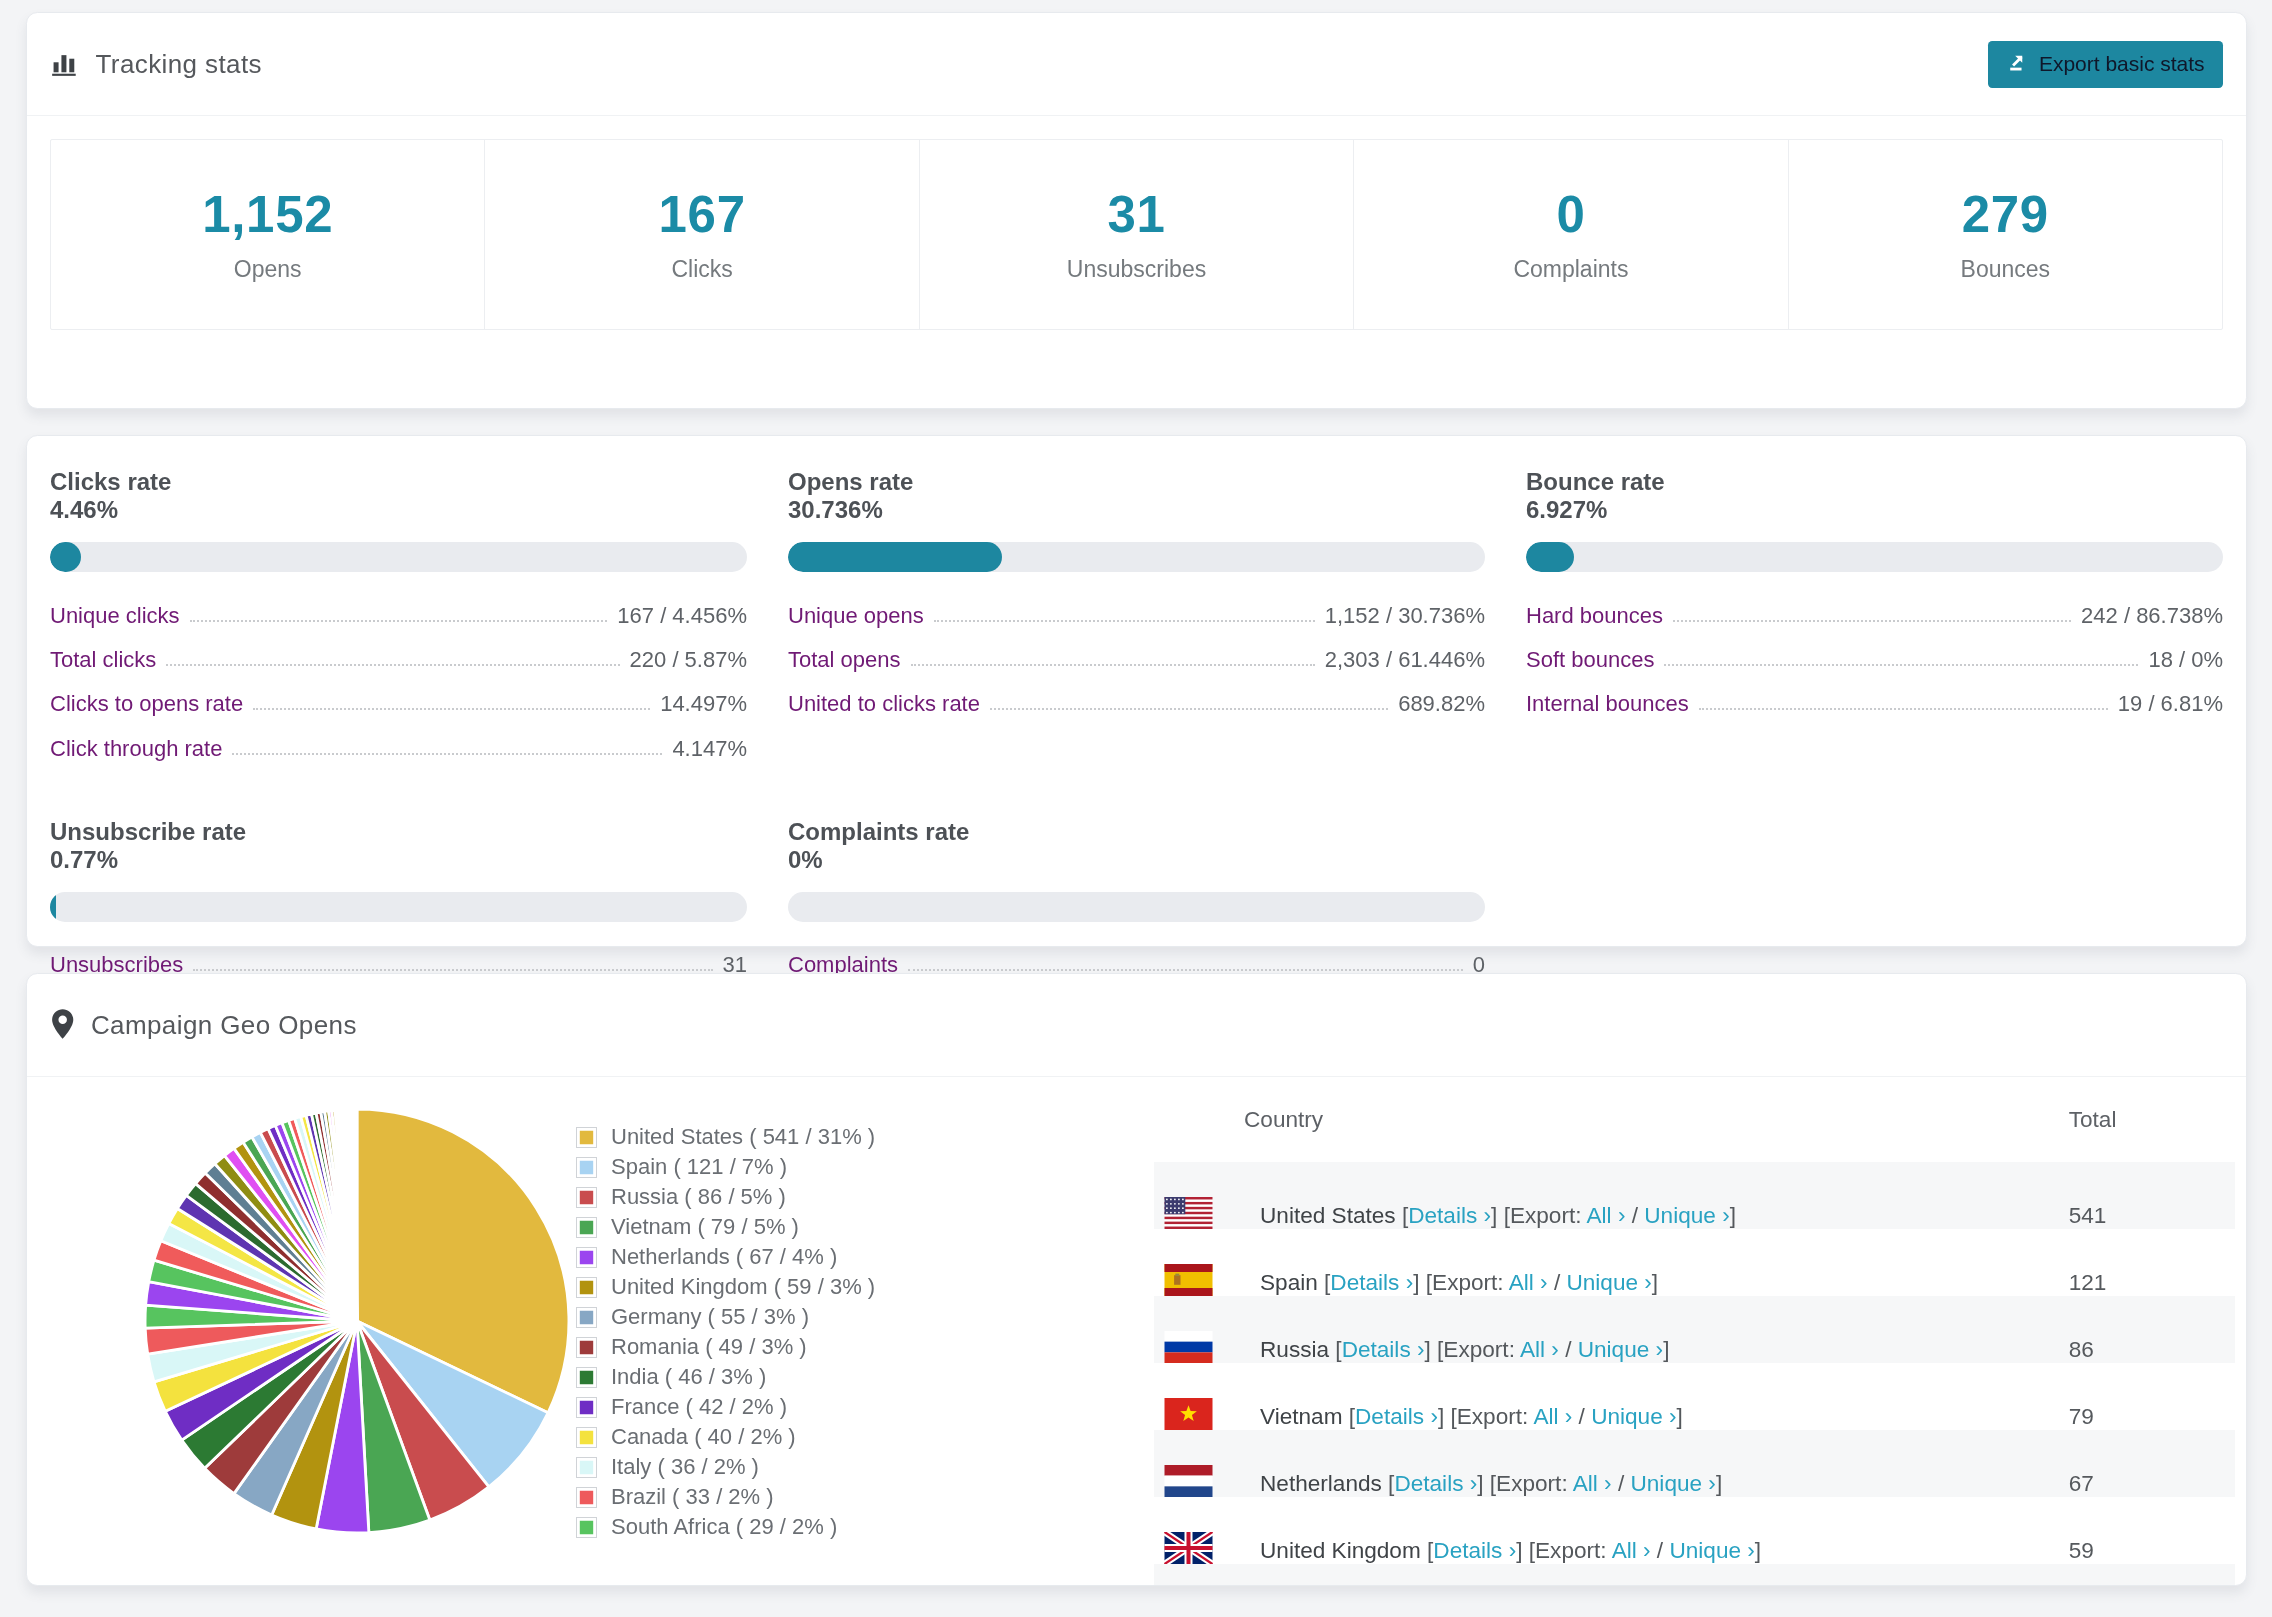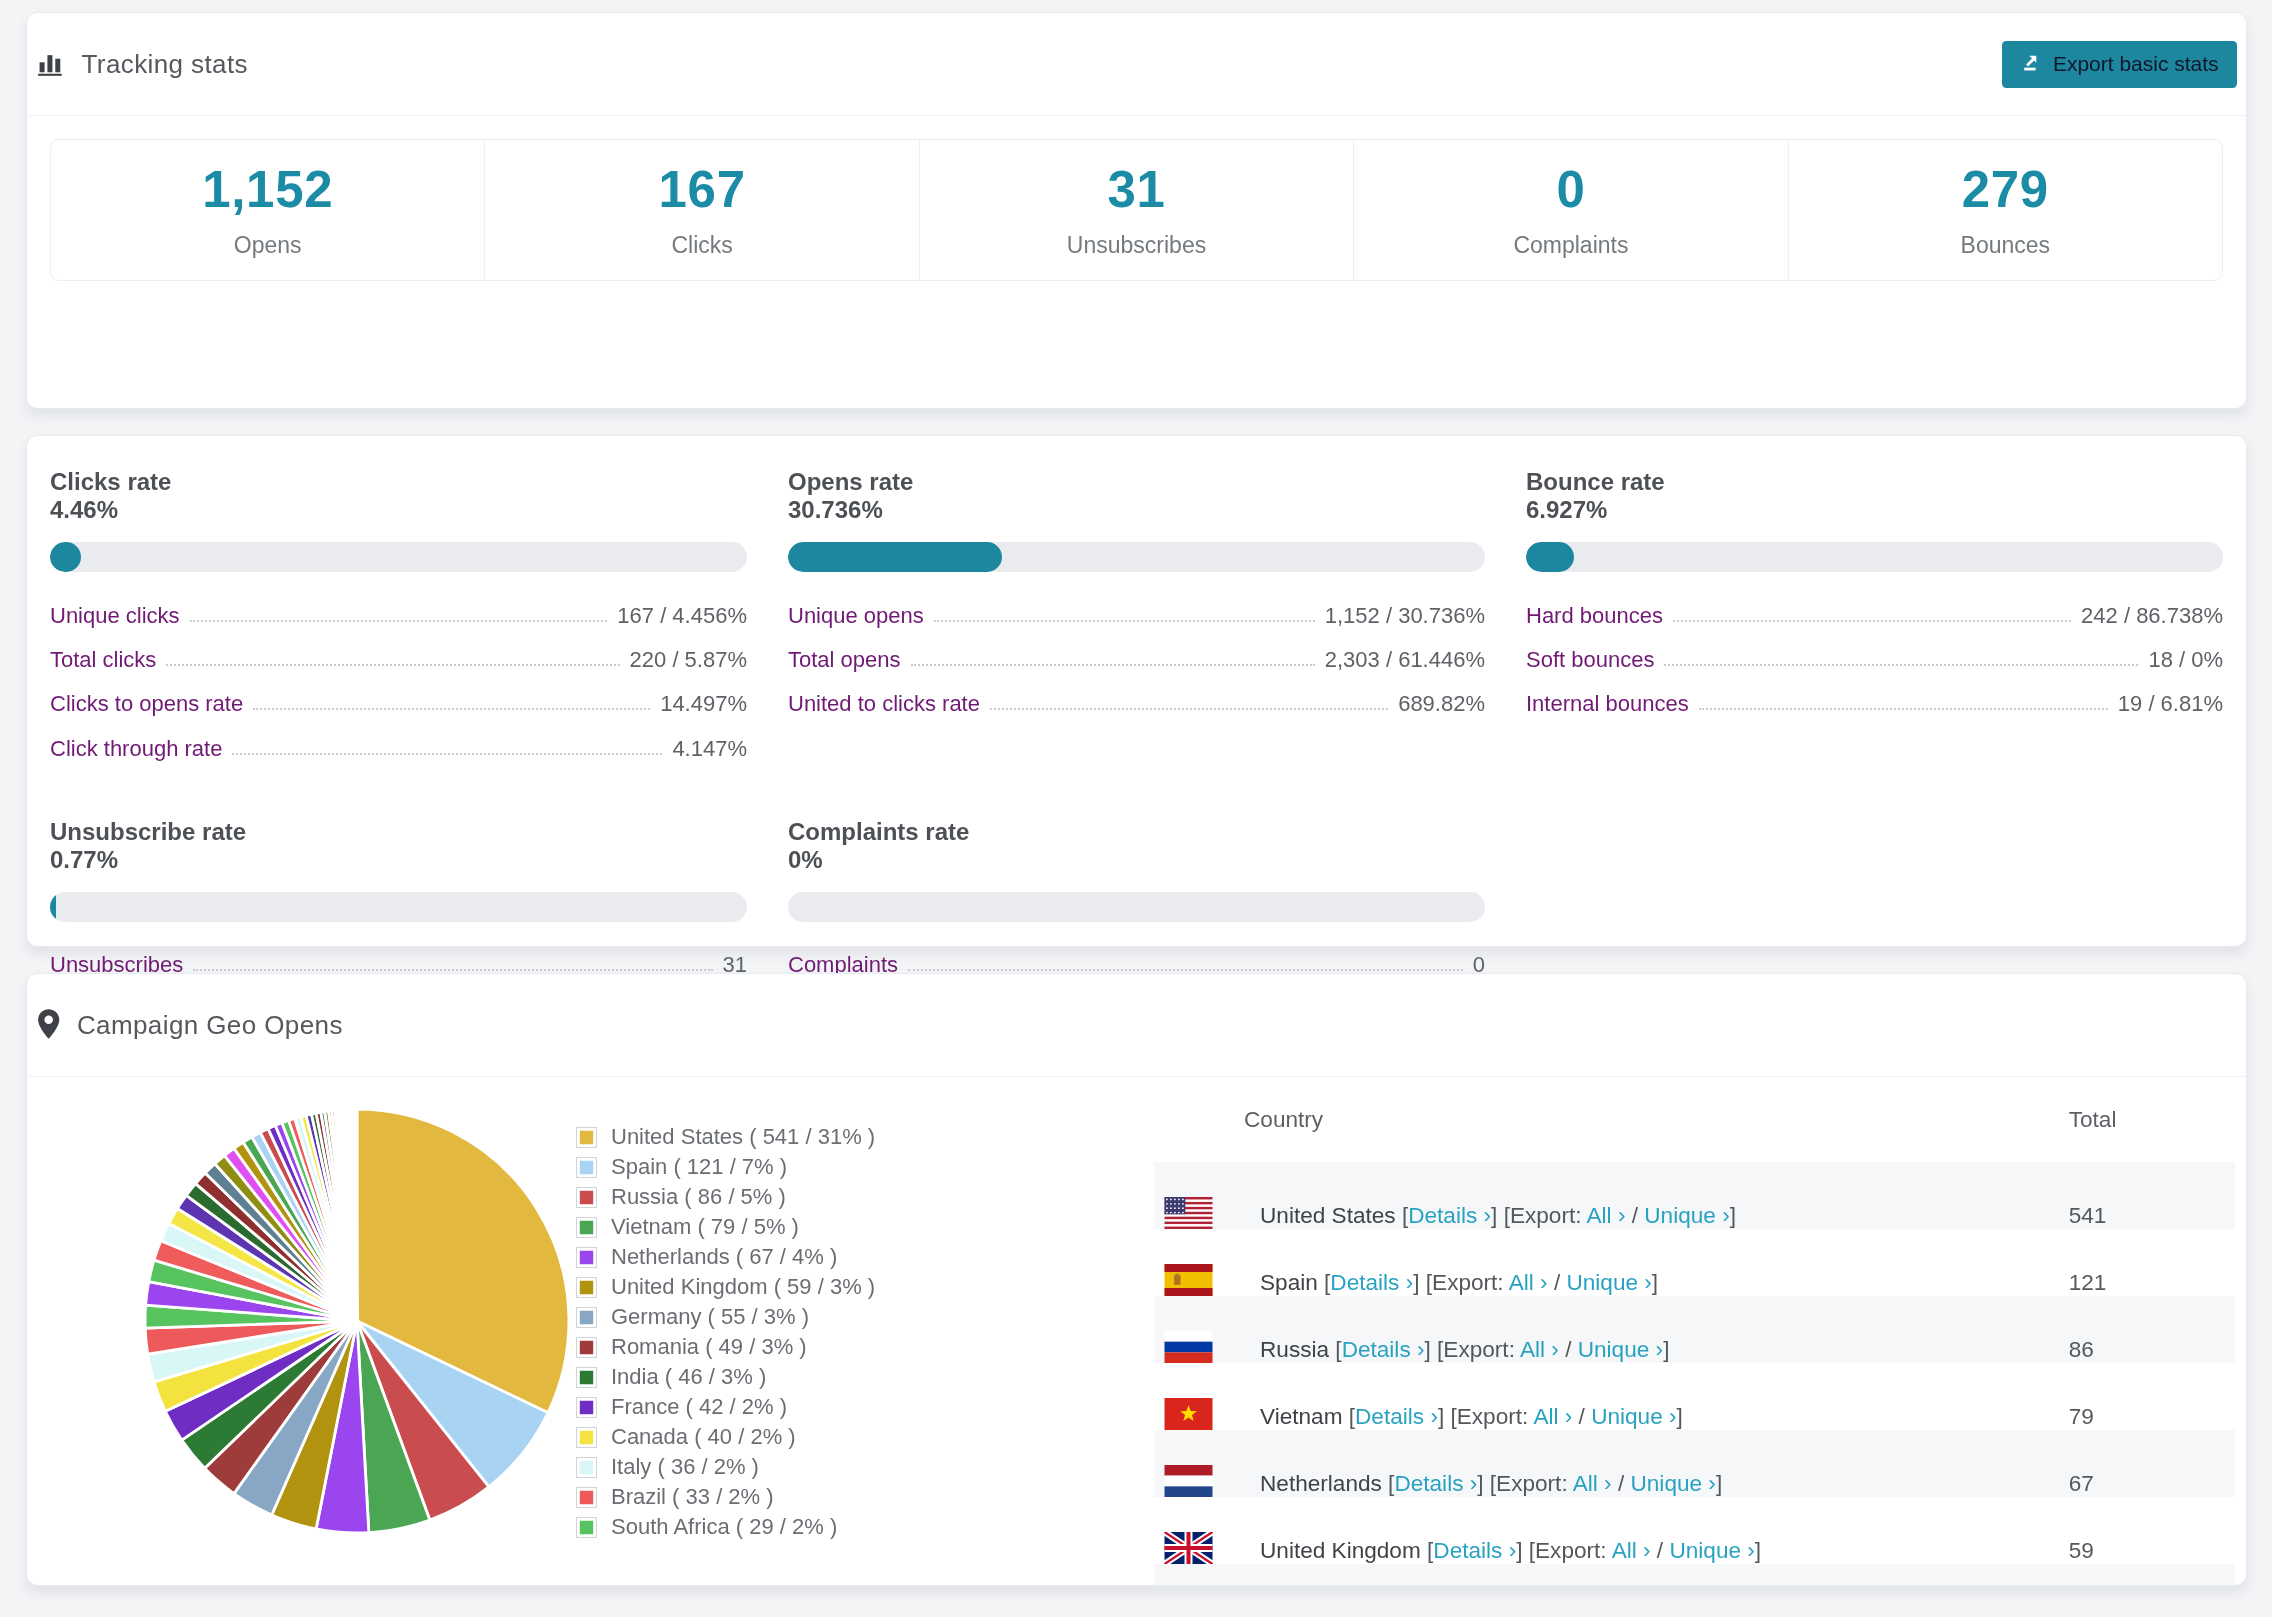--- a/index.html
+++ b/index.html
@@ -15,42 +15,42 @@
     background: #ffffff;
     border: 1.4px solid #e7eaee;
     border-radius: 11.3px;
     margin: 0 26px;
     box-shadow: 0 7px 11.3px rgba(70,80,100,0.10);
   }
   .card-header {
     display: flex;
     align-items: center;
     height: 103px;
-    padding: 0 9px;
+    padding: 0 23px;
     border-bottom: 1.4px solid #f0f2f4;
   }
   .card-title { font-size: 26px; color: #55585c; margin-left: 15.5px; letter-spacing: 0.4px; }
   .hdr-icon { flex: 0 0 auto; }
 
   
   #card-tracking { margin-top: 12px; height: 397px; }
   .export-btn {
     margin-left: auto;
     display: flex; align-items: center; gap: 10px;
     height: 47px; padding: 0 18.4px;
     background: #1d87a0; color: #0f172a;
     border: none; border-radius: 4.2px;
     font-size: 21px; font-family: inherit;
     cursor: pointer;
   }
   .summary-box {
     margin: 22.6px 23px;
-    height: 142px;
+    height: 191px;
     border: 1.4px solid #eceef1;
-    border-radius: 9px;
+    border-radius: 2px;
     display: flex;
     overflow: hidden;
   }
   .summary-cell {
     flex: 1 1 0;
     display: flex; flex-direction: column;
     align-items: center; justify-content: center;
     gap: 12.7px;
     border-right: 1.4px solid #eceef1;
   }

